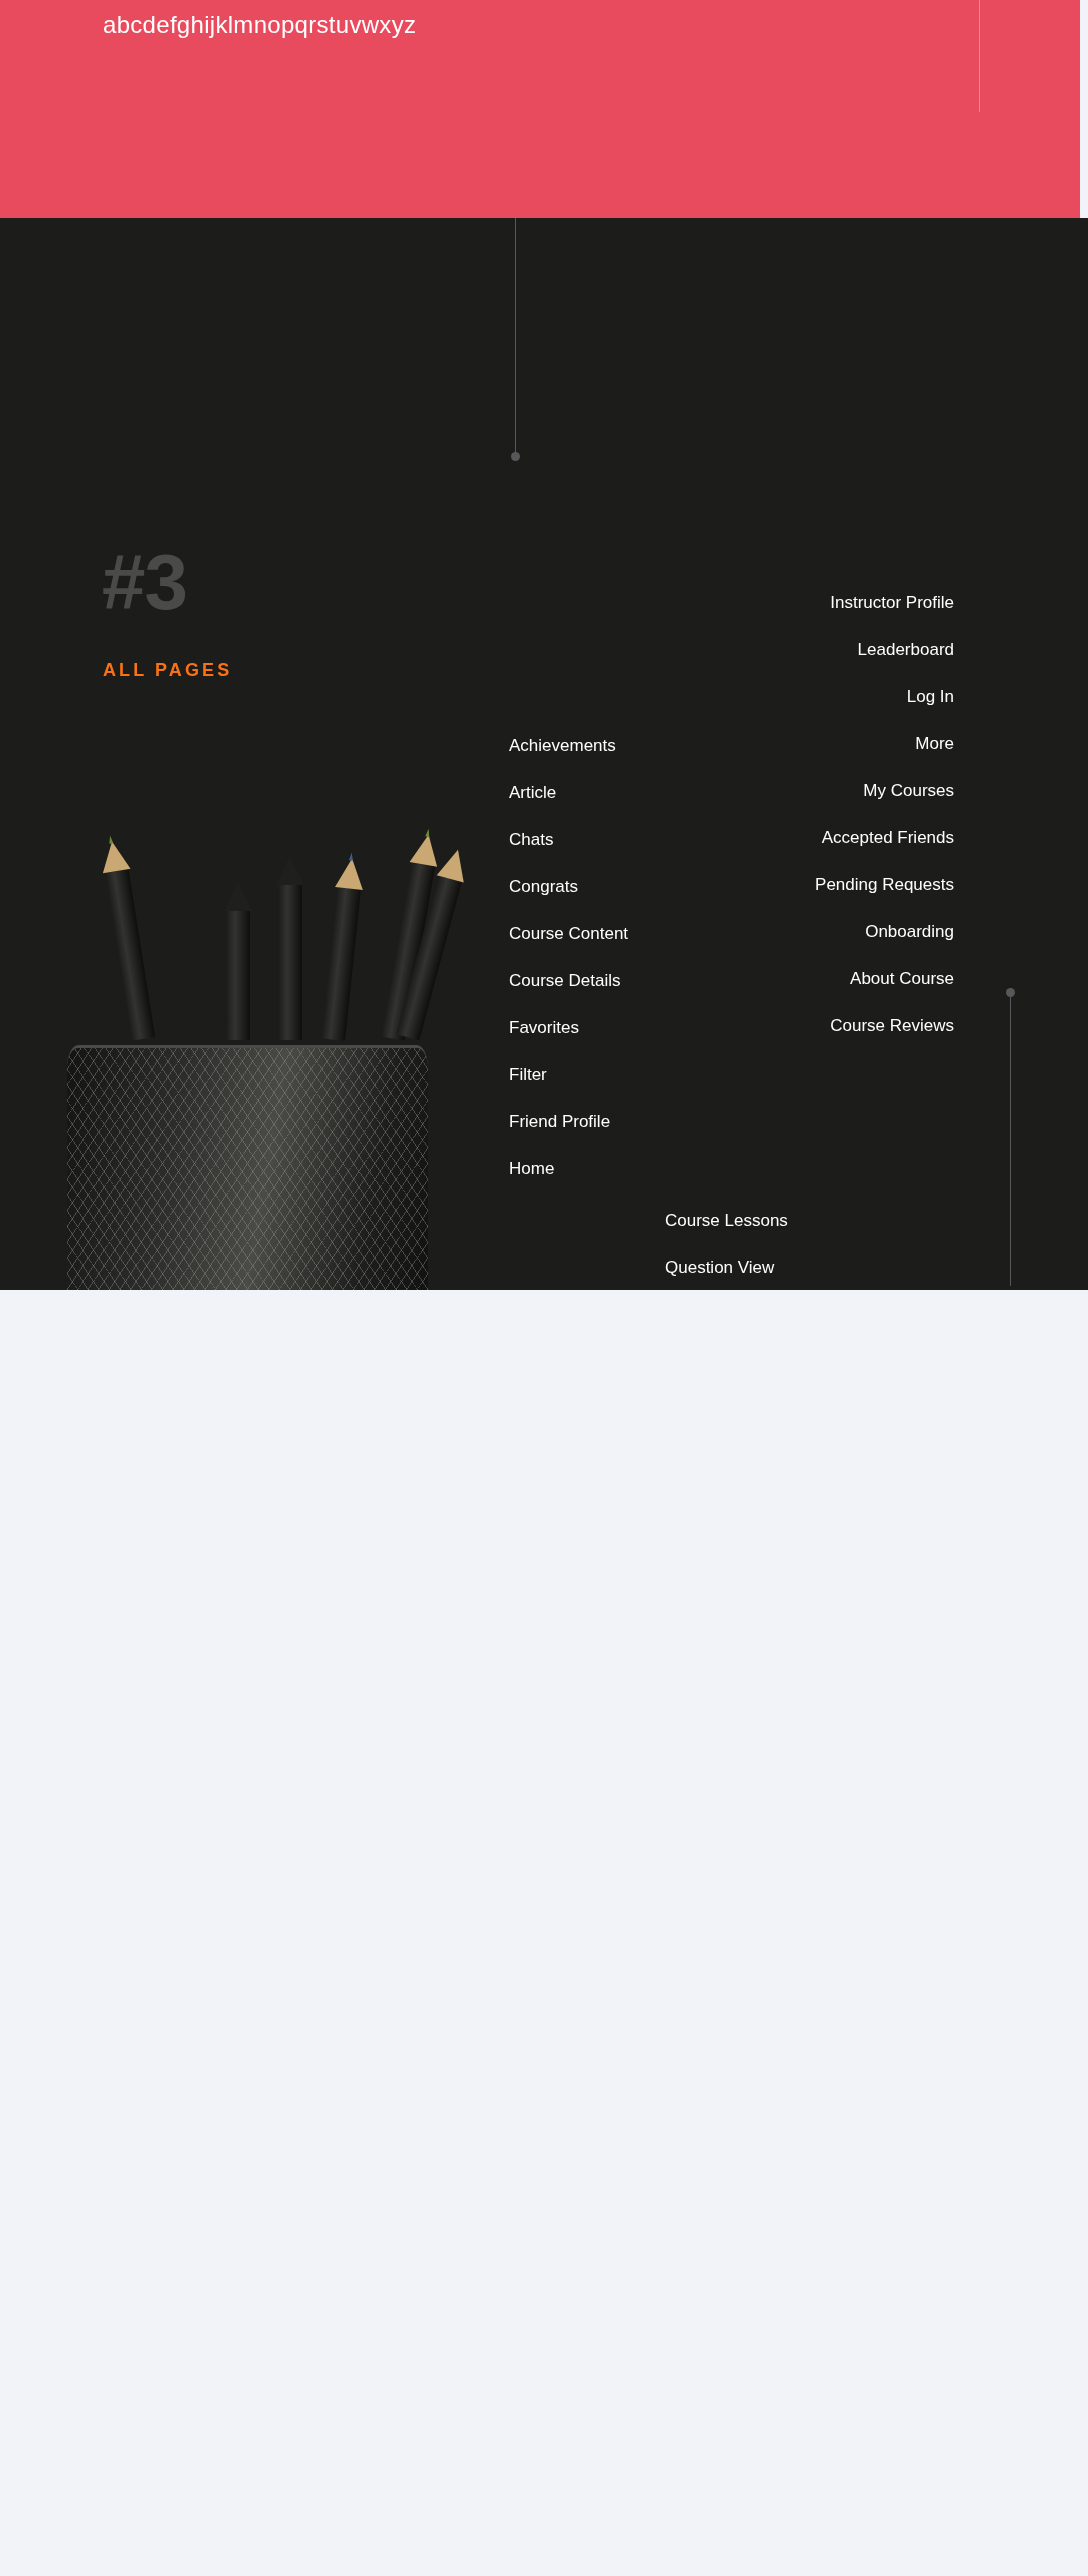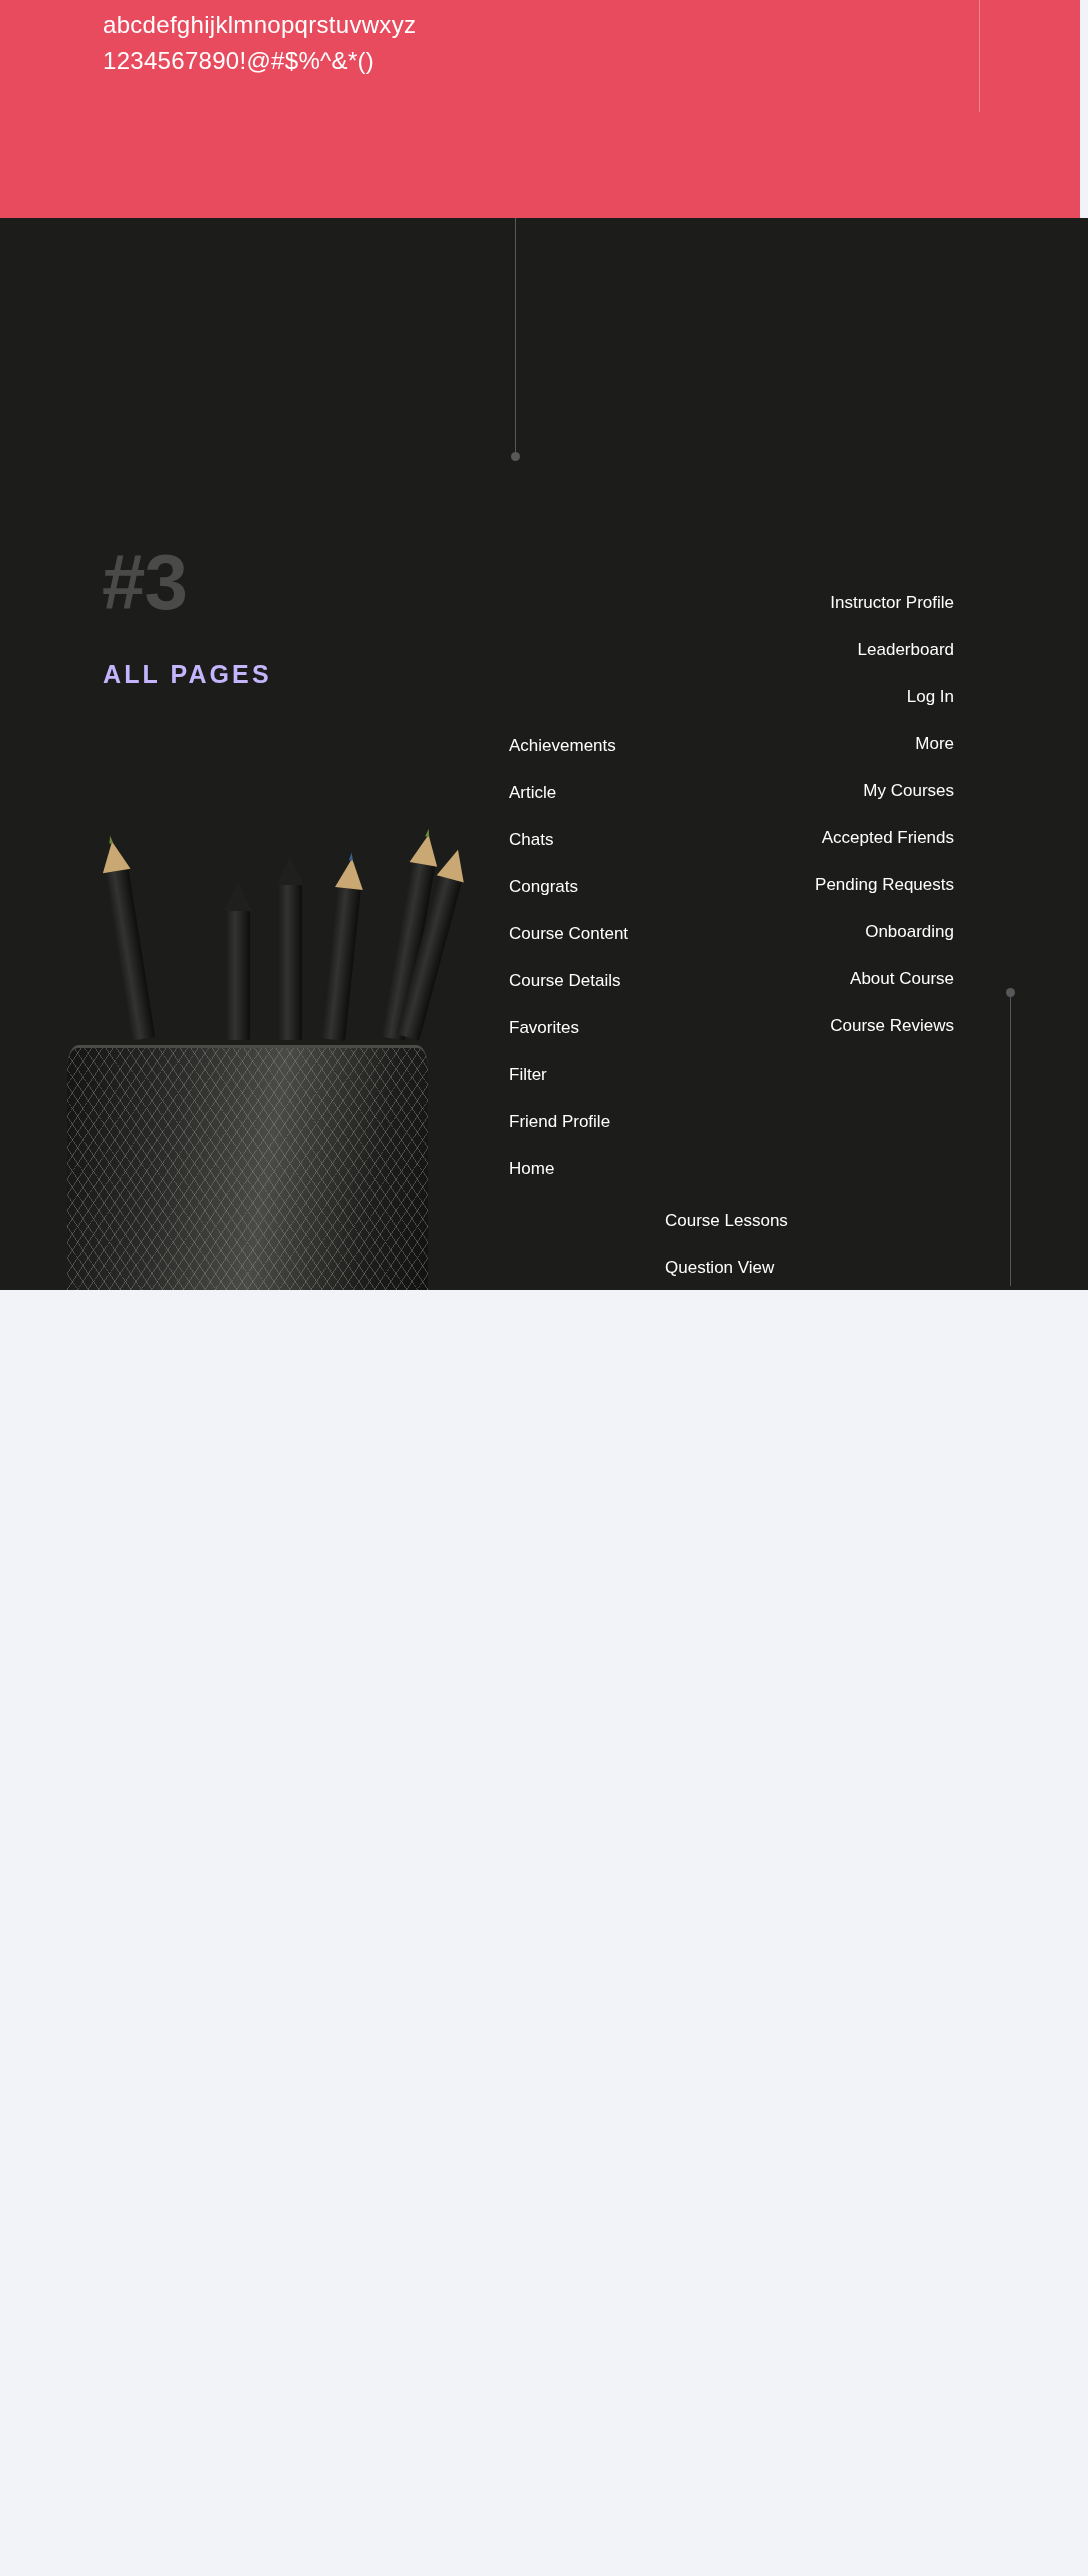--- a/index.html
+++ b/index.html
@@ -31,21 +31,21 @@
     position:absolute; left:0; top:218px; width:1088px; height:1072px;
     background:#1C1C1B; overflow:hidden;
   }
   .sec-num {
     position:absolute; left:102px; top:325px;
     font-size:78px; font-weight:bold; color:#4A4A49;
     letter-spacing:-1px; line-height:1;
   }
   .sec-title {
     position:absolute; left:103px; top:442px;
-    font-size:25px; font-weight:bold; color:#c4b5fd;
+    font-size:18px; font-weight:bold; color:#f97316;
     letter-spacing:3.1px;
   }
 
   
   .pencils { position:absolute; left:56px; top:538px; width:381px; height:737px; }
   .pencil {
     position:absolute; bottom:453px; width:24px;
     background:linear-gradient(90deg,#1b1b1a 0%,#333331 38%,#0e0e0d 100%);
     border-radius:1.5px;
   }
@@ -88,21 +88,20 @@
     position:absolute; left:0; top:1291px; width:1088px; height:1285px;
     background:#F1F3F8; overflow:hidden;
   }
 </style>
 </head>
 <body>
 
 <div class="specimen">
   <div class="specimen-lines">
     <div>abcdefghijklmnopqrstuvwxyz</div>
-    <div>1234567890!@#$%^&amp;*()</div>
   </div>
   <div class="specimen-rule"></div>
 </div>
 
 <div class="dark">
 
   <div class="sec-num">#3</div>
   <div class="sec-title">ALL PAGES</div>
 
   <div class="pencils">

